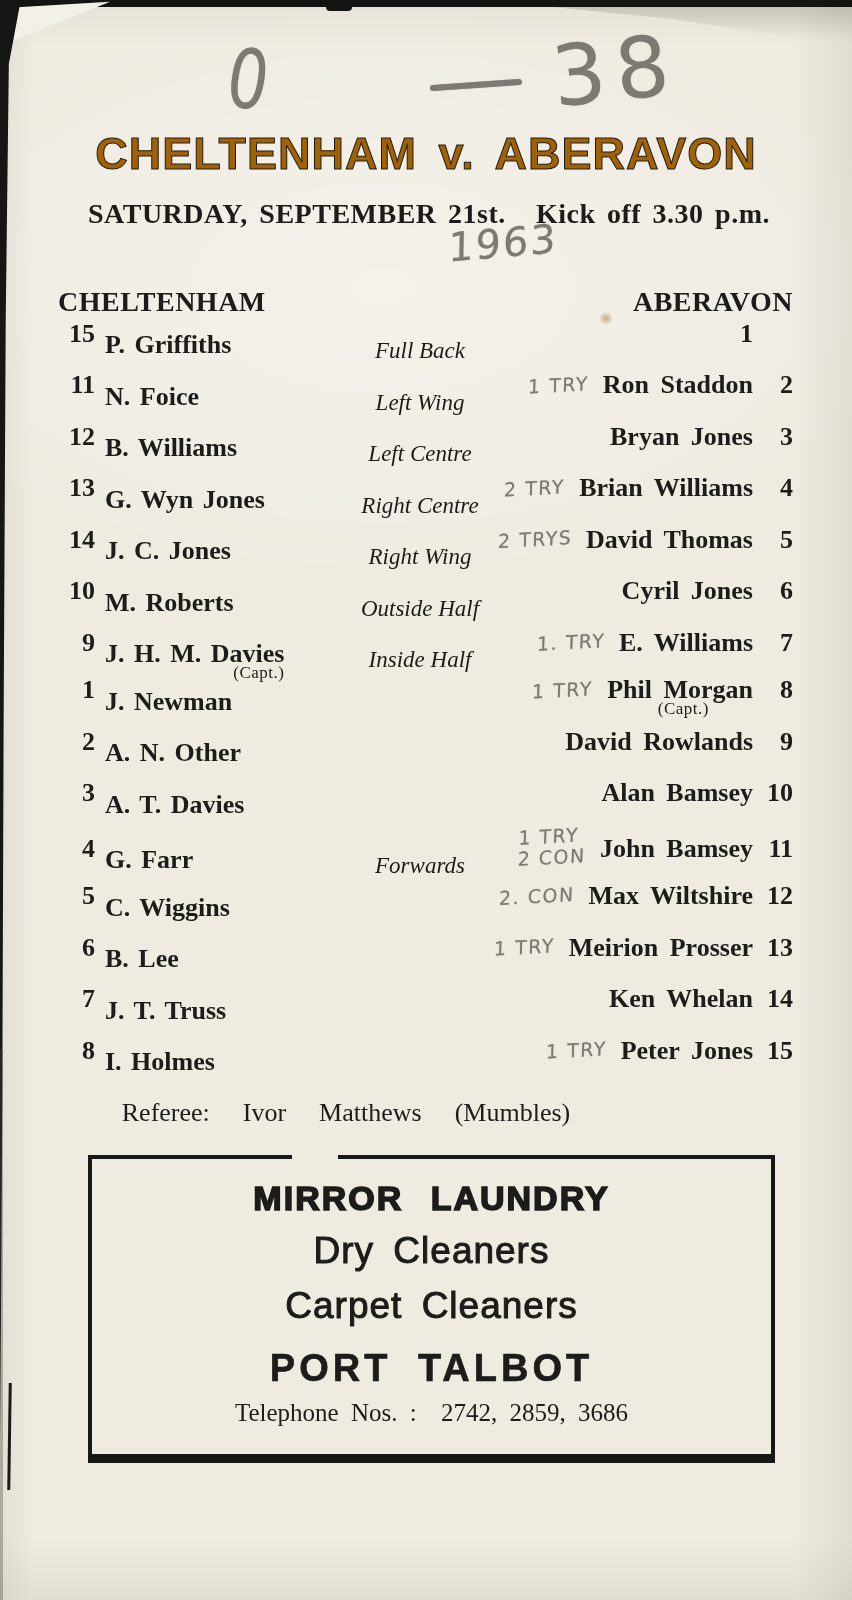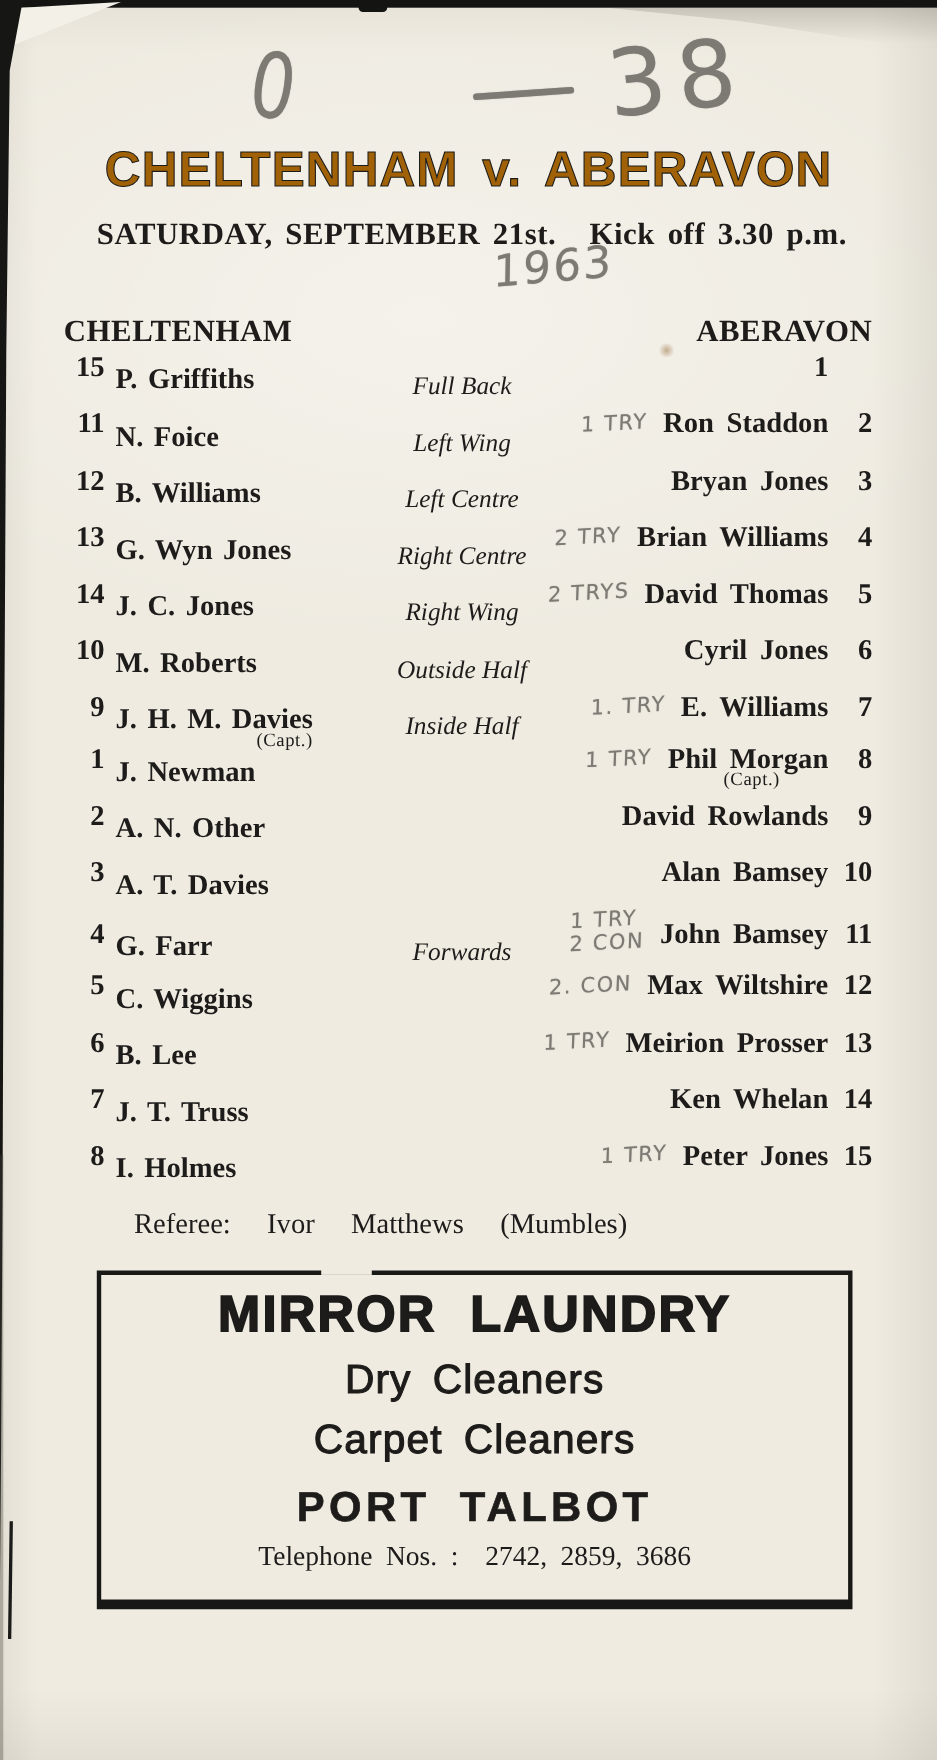--- a/index.html
+++ b/index.html
@@ -63,21 +63,21 @@
   .anno.two{margin-top:-4px;}
   .aname{font-weight:700;font-size:26px;word-spacing:5px;position:relative;display:inline-block;}
   .anum{text-align:right;font-weight:700;font-size:26px;}
 
   .referee{position:absolute;left:0;top:1098px;width:692px;text-align:center;
     font-size:26px;word-spacing:10px;white-space:pre;}
 
   .adbox{position:absolute;left:88px;top:1155px;width:687px;height:308px;box-sizing:border-box;
     border:4px solid #181816;border-bottom-width:9px;text-align:center;}
   .ad-notch{position:absolute;left:200px;top:-5px;width:46px;height:5px;background:#efebe1;}
-  .ad1{margin-top:8px;font-family:"Liberation Sans", sans-serif;font-weight:700;font-size:46px;
+  .ad1{margin-top:20px;font-family:"Liberation Sans", sans-serif;font-weight:700;font-size:34px;
     letter-spacing:2px;word-spacing:16px;-webkit-text-stroke:1.6px #1b1b19;}
   .ad2,.ad3{font-family:"Liberation Sans", sans-serif;font-weight:400;font-size:37px;
     letter-spacing:1px;word-spacing:8px;-webkit-text-stroke:1px #1d1c1a;margin-top:12px;}
   .ad3{margin-top:13px;}
   .ad4{font-family:"Liberation Sans", sans-serif;font-weight:700;font-size:38px;
     letter-spacing:4px;word-spacing:12px;margin-top:20px;-webkit-text-stroke:.6px #1b1b19;}
   .ad5{font-size:25px;word-spacing:6px;margin-top:9px;white-space:pre;}
 </style>
 </head>
 <body>

